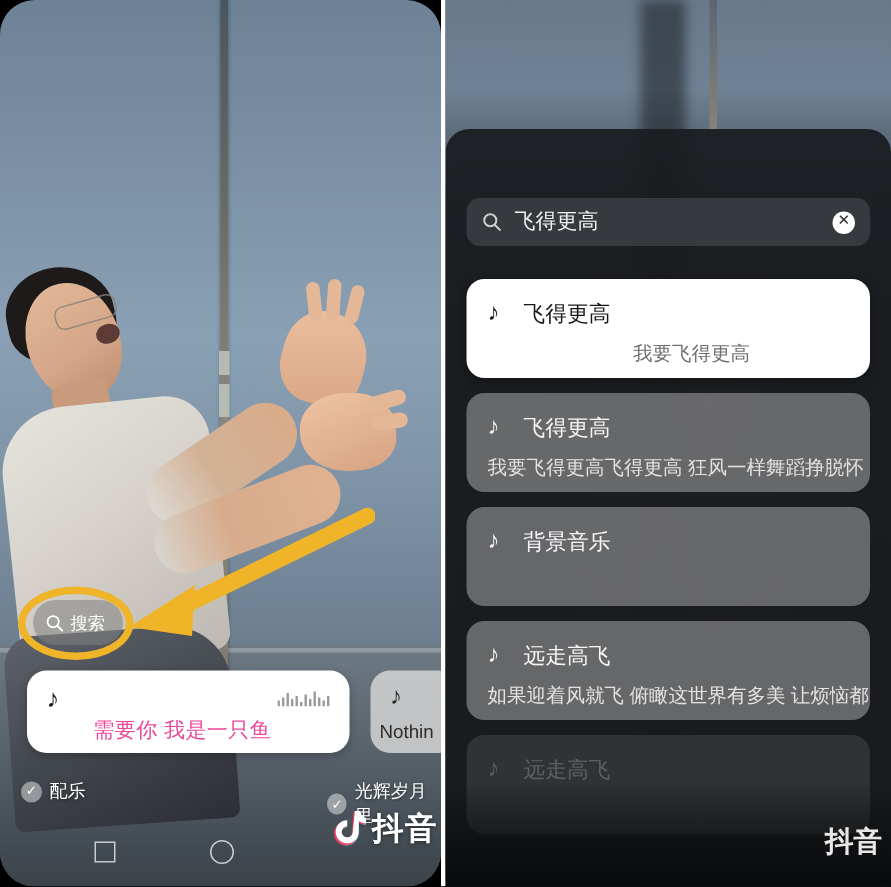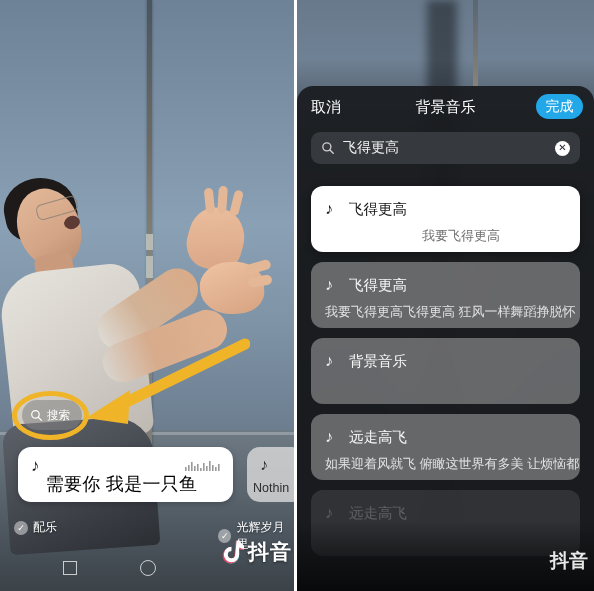--- a/index.html
+++ b/index.html
@@ -4,21 +4,21 @@
 <style>
   * { margin:0; padding:0; box-sizing:border-box; }
   html,body {
     width:594px; height:591px; overflow:hidden;
     background:#000;
     font-family:"Liberation Sans","DejaVu Sans",sans-serif;
   }
   #stage { position:relative; width:594px; height:591px; overflow:hidden; background:#000; }
 
   
-  #left-panel { position:absolute; left:0; top:0; width:294px; height:591px; overflow:hidden; }
+  #left-panel { position:absolute; left:0; top:0; width:294px; height:591px; overflow:hidden;border-radius:23px; }
   .sky {
     position:absolute; inset:0;
     background:linear-gradient(180deg,#6d8296 0%,#7b90a4 18%,#8aa0b4 38%,#7e93a6 55%,#6f8193 70%,#5d6c7b 84%,#4a545e 100%);
   }
   .wall-lower {
     position:absolute; left:0; top:430px; width:100%; height:161px;
     background:linear-gradient(180deg,#6e7a84 0%,#5a646d 40%,#4a535b 70%,#3b4248 100%);
   }
   .pole {
     position:absolute; left:147px; top:0; width:5px; height:470px;
@@ -110,21 +110,21 @@
   
   .music-card-white {
     position:absolute; left:18px; top:447px; width:215px; height:55px;
     background:#fff; border-radius:13px; z-index:6;
     box-shadow:0 2px 6px rgba(0,0,0,.22);
   }
   .mc-note { position:absolute; left:13px; top:9px; font-size:17px; color:#1a1a1a; }
   .mc-wave { position:absolute; right:12px; top:12px; width:36px; height:12px; }
   .mc-title {
     position:absolute; left:0; right:8px; bottom:6px; text-align:center;
-    font-size:18px; color:#000000; letter-spacing:.3px;
+    font-size:14px; color:#ec4899; letter-spacing:.3px;
   }
   .music-card-gray {
     position:absolute; left:247px; top:447px; width:58px; height:55px;
     background:rgba(216,216,216,.82); border-radius:13px; z-index:6;
   }
   .mcg-note { position:absolute; left:13px; top:9px; font-size:16px; color:#2a2a2a; }
   .mcg-title { position:absolute; left:6px; bottom:7px; font-size:12.5px; color:#2e2e2e; white-space:nowrap; }
 
   
   .check-row { position:absolute; z-index:6; display:flex; align-items:center; gap:5px; }
@@ -325,25 +325,20 @@
 
   <div id="divider"></div>
 
   <div id="right-panel">
     <div class="r-video2"></div>
     <div class="r-pole"></div>
     <div class="r-blur-person"></div>
     <div class="r-dark-band"></div>
 
     <div class="sheet">
-      <div class="sheet-head">
-        <div class="cancel-btn">取消</div>
-        <div class="sheet-title">背景音乐</div>
-        <div class="done-btn">完成</div>
-      </div>
 
       <div class="search-box">
         <svg class="sb-icon" width="14" height="14" viewBox="0 0 16 16">
           <circle cx="6.7" cy="6.7" r="4.6" stroke="#cfcfcf" stroke-width="1.5" fill="none"></circle>
           <line x1="10.2" y1="10.2" x2="14" y2="14" stroke="#cfcfcf" stroke-width="1.6" stroke-linecap="round"></line>
         </svg>
         <span class="sb-text">飞得更高</span>
         <span class="sb-clear">✕</span>
       </div>
 

